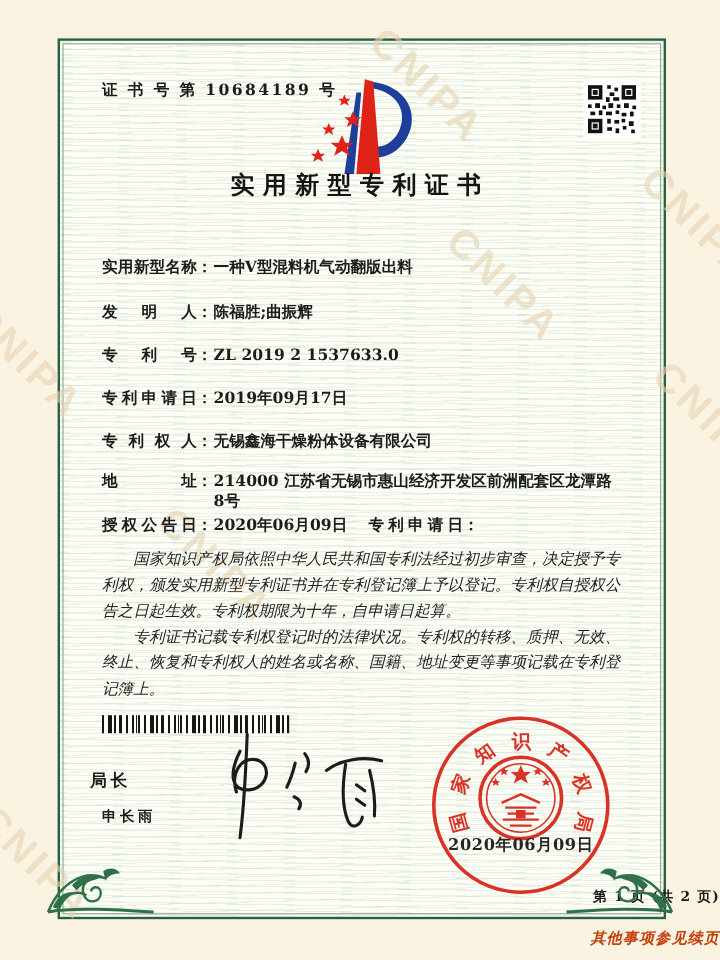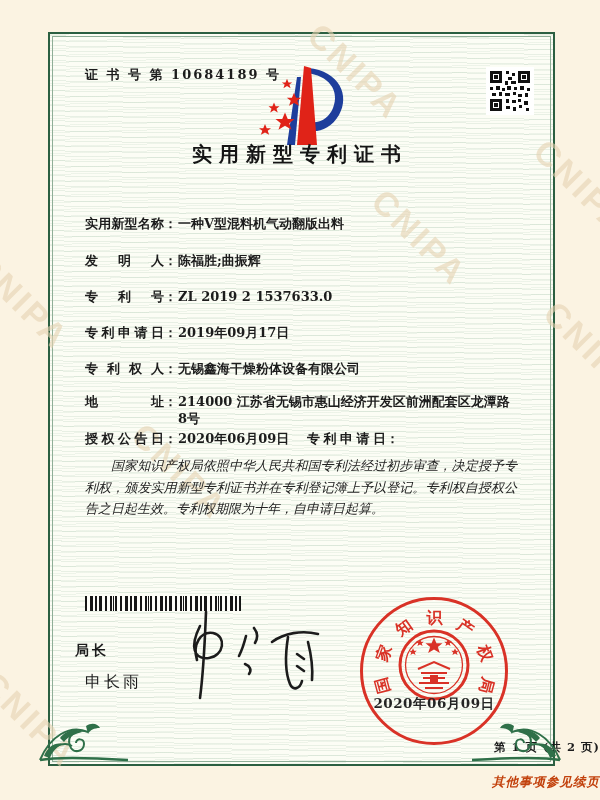--- a/index.html
+++ b/index.html
@@ -59,21 +59,21 @@
   
   .barcode{
     position:absolute;left:85px;top:596px;width:156px;height:15px;
     background:
       repeating-linear-gradient(90deg,#161616 0 2px,rgba(0,0,0,0) 2px 5px),
       repeating-linear-gradient(90deg,#161616 0 1px,rgba(0,0,0,0) 1px 7px),
       #fdfdf8;
   }
   
   .director{position:absolute;left:75px;top:642px;font-size:14px;font-weight:600;letter-spacing:3px;text-align:right;}
-  .director-name{position:absolute;left:85px;top:672px;font-size:16px;font-weight:400;letter-spacing:3px;}
+  .director-name{position:absolute;left:85px;top:672px;font-size:12px;font-weight:700;letter-spacing:3px;}
   .signature{position:absolute;left:160px;top:606px;}
   
   .seal{position:absolute;left:360px;top:597px;width:148px;height:148px;z-index:3;opacity:.95;}
   .seal-ring{position:absolute;left:0;top:0;right:0;bottom:0;border:3.5px solid #d8281c;border-radius:50%;}
   .seal-chars{position:absolute;left:0;top:0;width:148px;height:148px;}
   .seal-chars span{
     position:absolute;left:66px;top:66px;width:17px;height:17px;
     font-size:16px;font-weight:bold;color:#d8281c;text-align:center;line-height:17px;
     font-family:"DejaVu Serif",serif;
   }
@@ -202,20 +202,21 @@
       <span class="colon">：</span>
     <span class="val">2020年06月09日</span>
   </div>
   <div class="row r7b">
     <span class="lbl">专利申请日</span>
       <span class="colon">：</span>
   </div>
 
   <div class="body-text">
     <p>国家知识产权局依照中华人民共和国专利法经过初步审查，决定授予专利权，颁发实用新型专利证书并在专利登记簿上予以登记。专利权自授权公告之日起生效。专利权期限为十年，自申请日起算。</p>
+    <p>专利证书记载专利权登记时的法律状况。专利权的转移、质押、无效、终止、恢复和专利权人的姓名或名称、国籍、地址变更等事项记载在专利登记簿上。</p>
   </div>
 
   <div class="barcode"></div>
 
   <div class="director">局长</div>
   <div class="director-name">申长雨</div>
 
   <svg class="signature" width="180" height="102" viewBox="0 0 180 102">
     <g fill="none" stroke="#1c1c1c" stroke-width="2.6" stroke-linecap="round">
       <path d="M40,20 C30,40 33,54 49,52 C64,50 67,30 53,27 C41,25 32,38 37,54"></path>

